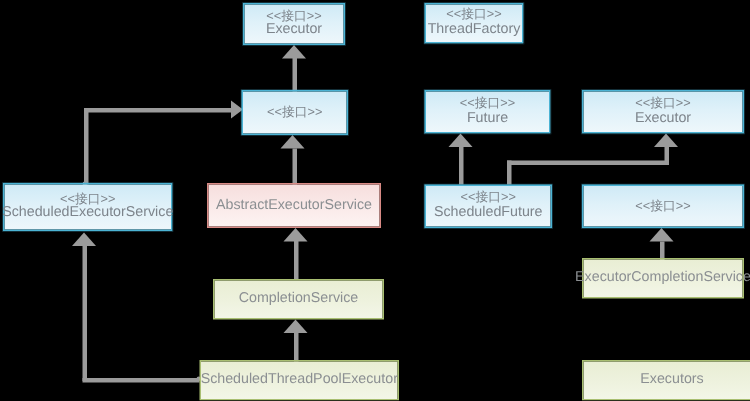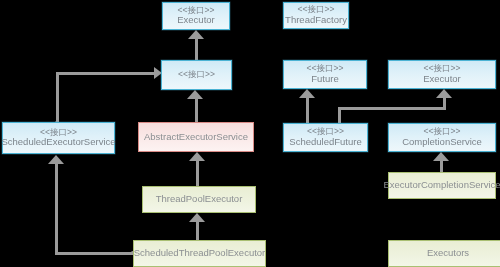--- a/index.html
+++ b/index.html
@@ -98,21 +98,21 @@
   <div class="node iface" style="left:2px;top:122px;width:113px;height:32px;">
     <span class="stereo">&lt;&lt;接口&gt;&gt;</span>
     <span class="nm">ScheduledExecutorService</span>
   </div>
 
   <div class="node abs" style="left:138px;top:122px;width:116px;height:30px;">
     <span class="nm">AbstractExecutorService</span>
   </div>
 
   <div class="node cls" style="left:142px;top:186px;width:114px;height:27px;">
-    <span class="nm">ThreadPoolExecutor</span>
+    <span class="nm">CompletionService</span>
   </div>
 
   <div class="node cls" style="left:133px;top:240px;width:133px;height:27px;">
     <span class="nm">ScheduledThreadPoolExecutor</span>
   </div>
 
   <div class="node iface" style="left:283px;top:2px;width:66px;height:27px;">
     <span class="stereo">&lt;&lt;接口&gt;&gt;</span>
     <span class="nm">ThreadFactory</span>
   </div>
@@ -127,21 +127,20 @@
     <span class="nm">Executor</span>
   </div>
 
   <div class="node iface" style="left:283px;top:123px;width:85px;height:29px;">
     <span class="stereo">&lt;&lt;接口&gt;&gt;</span>
     <span class="nm">ScheduledFuture</span>
   </div>
 
   <div class="node iface" style="left:388px;top:123px;width:108px;height:29px;">
     <span class="stereo">&lt;&lt;接口&gt;&gt;</span>
-    <span class="nm">CompletionService</span>
   </div>
 
   <div class="node cls" style="left:388px;top:172px;width:108px;height:27px;">
     <span class="nm">ExecutorCompletionService</span>
   </div>
 
   <div class="node cls" style="left:388px;top:240px;width:120px;height:27px;">
     <span class="nm">Executors</span>
   </div>
 

